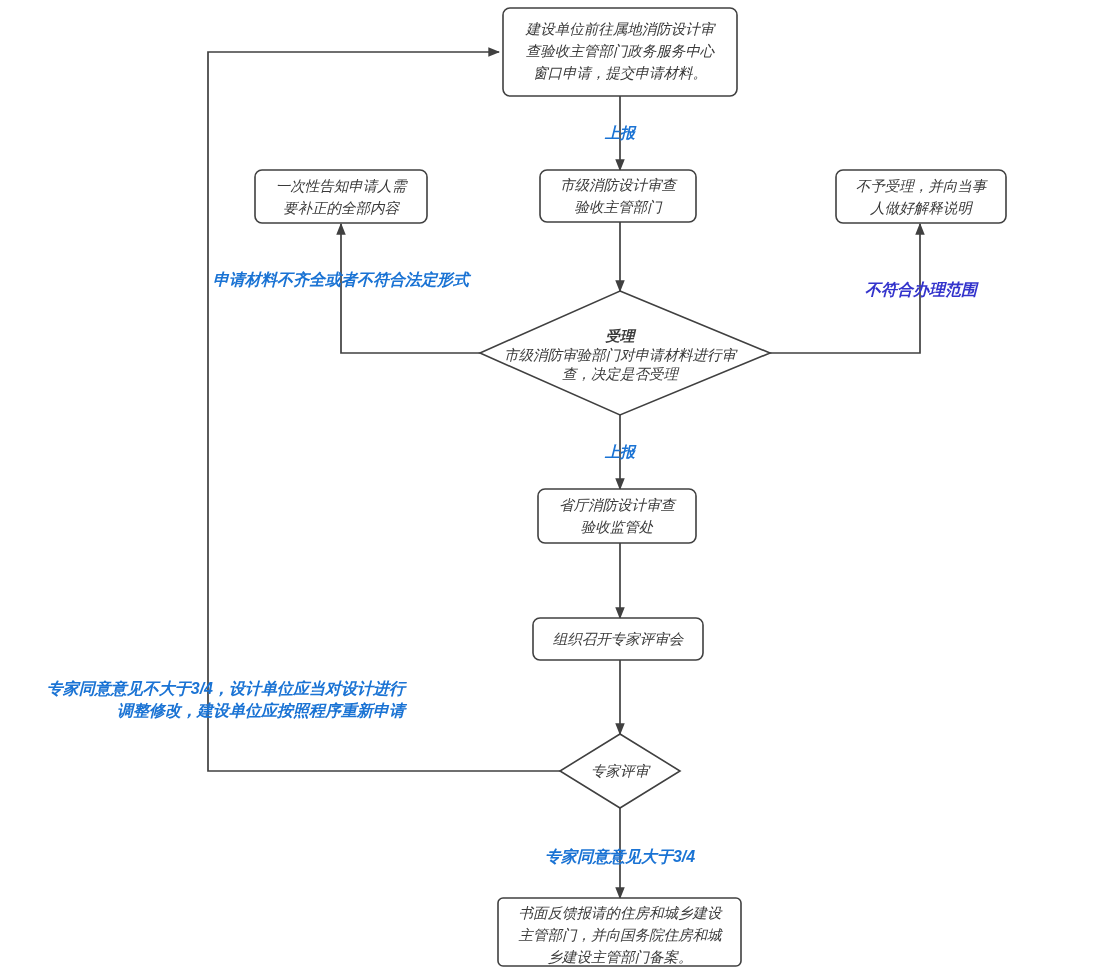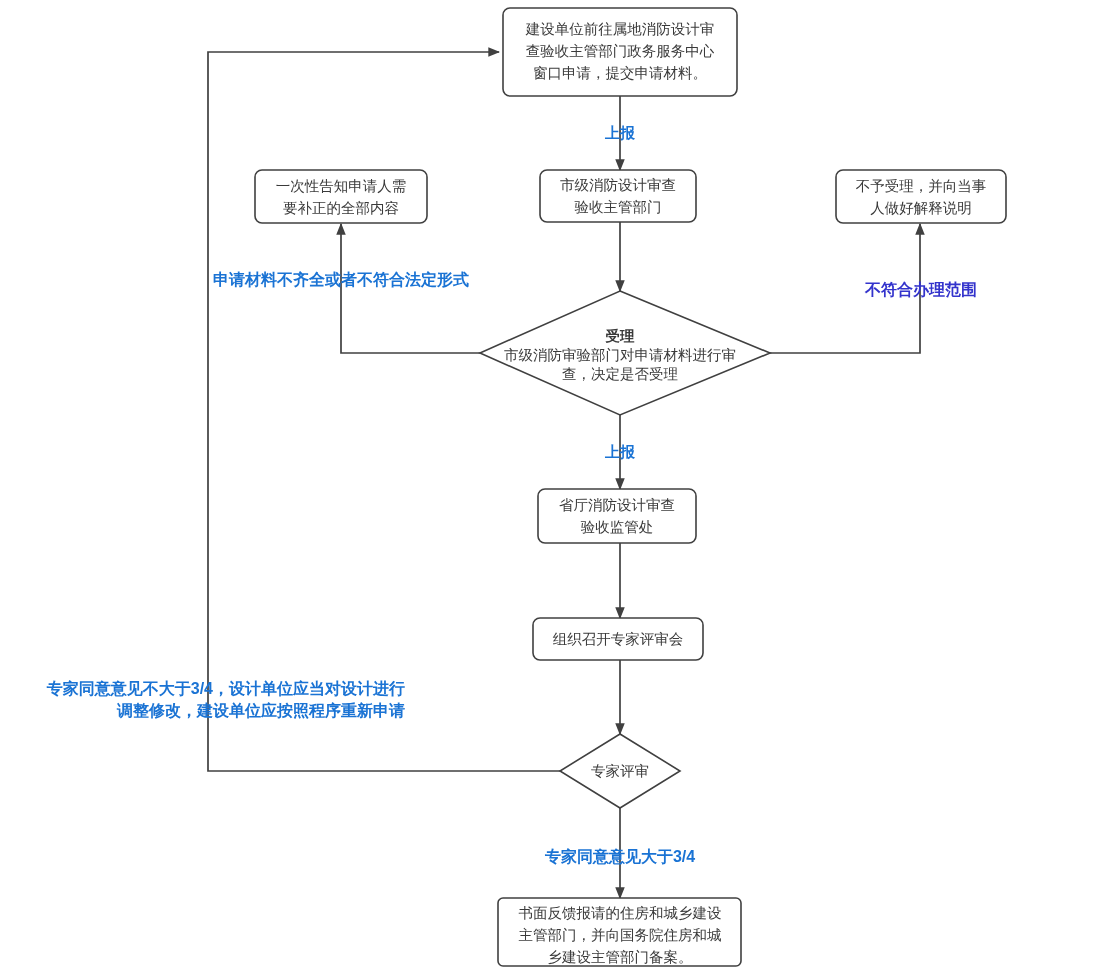--- a/index.html
+++ b/index.html
@@ -9,20 +9,21 @@
   }
   body {
     font-family: "Liberation Sans", "DejaVu Sans", sans-serif;
   }
   #chart-root {
     position: relative;
     width: 1110px;
     height: 970px;
     background: #ffffff;
     overflow: hidden;
+    font-style: italic;
   }
   svg.flow {
     position: absolute;
     left: 0;
     top: 0;
     width: 1110px;
     height: 970px;
   }
   .node-text {
     font-family: "Liberation Sans", "DejaVu Sans", sans-serif;

